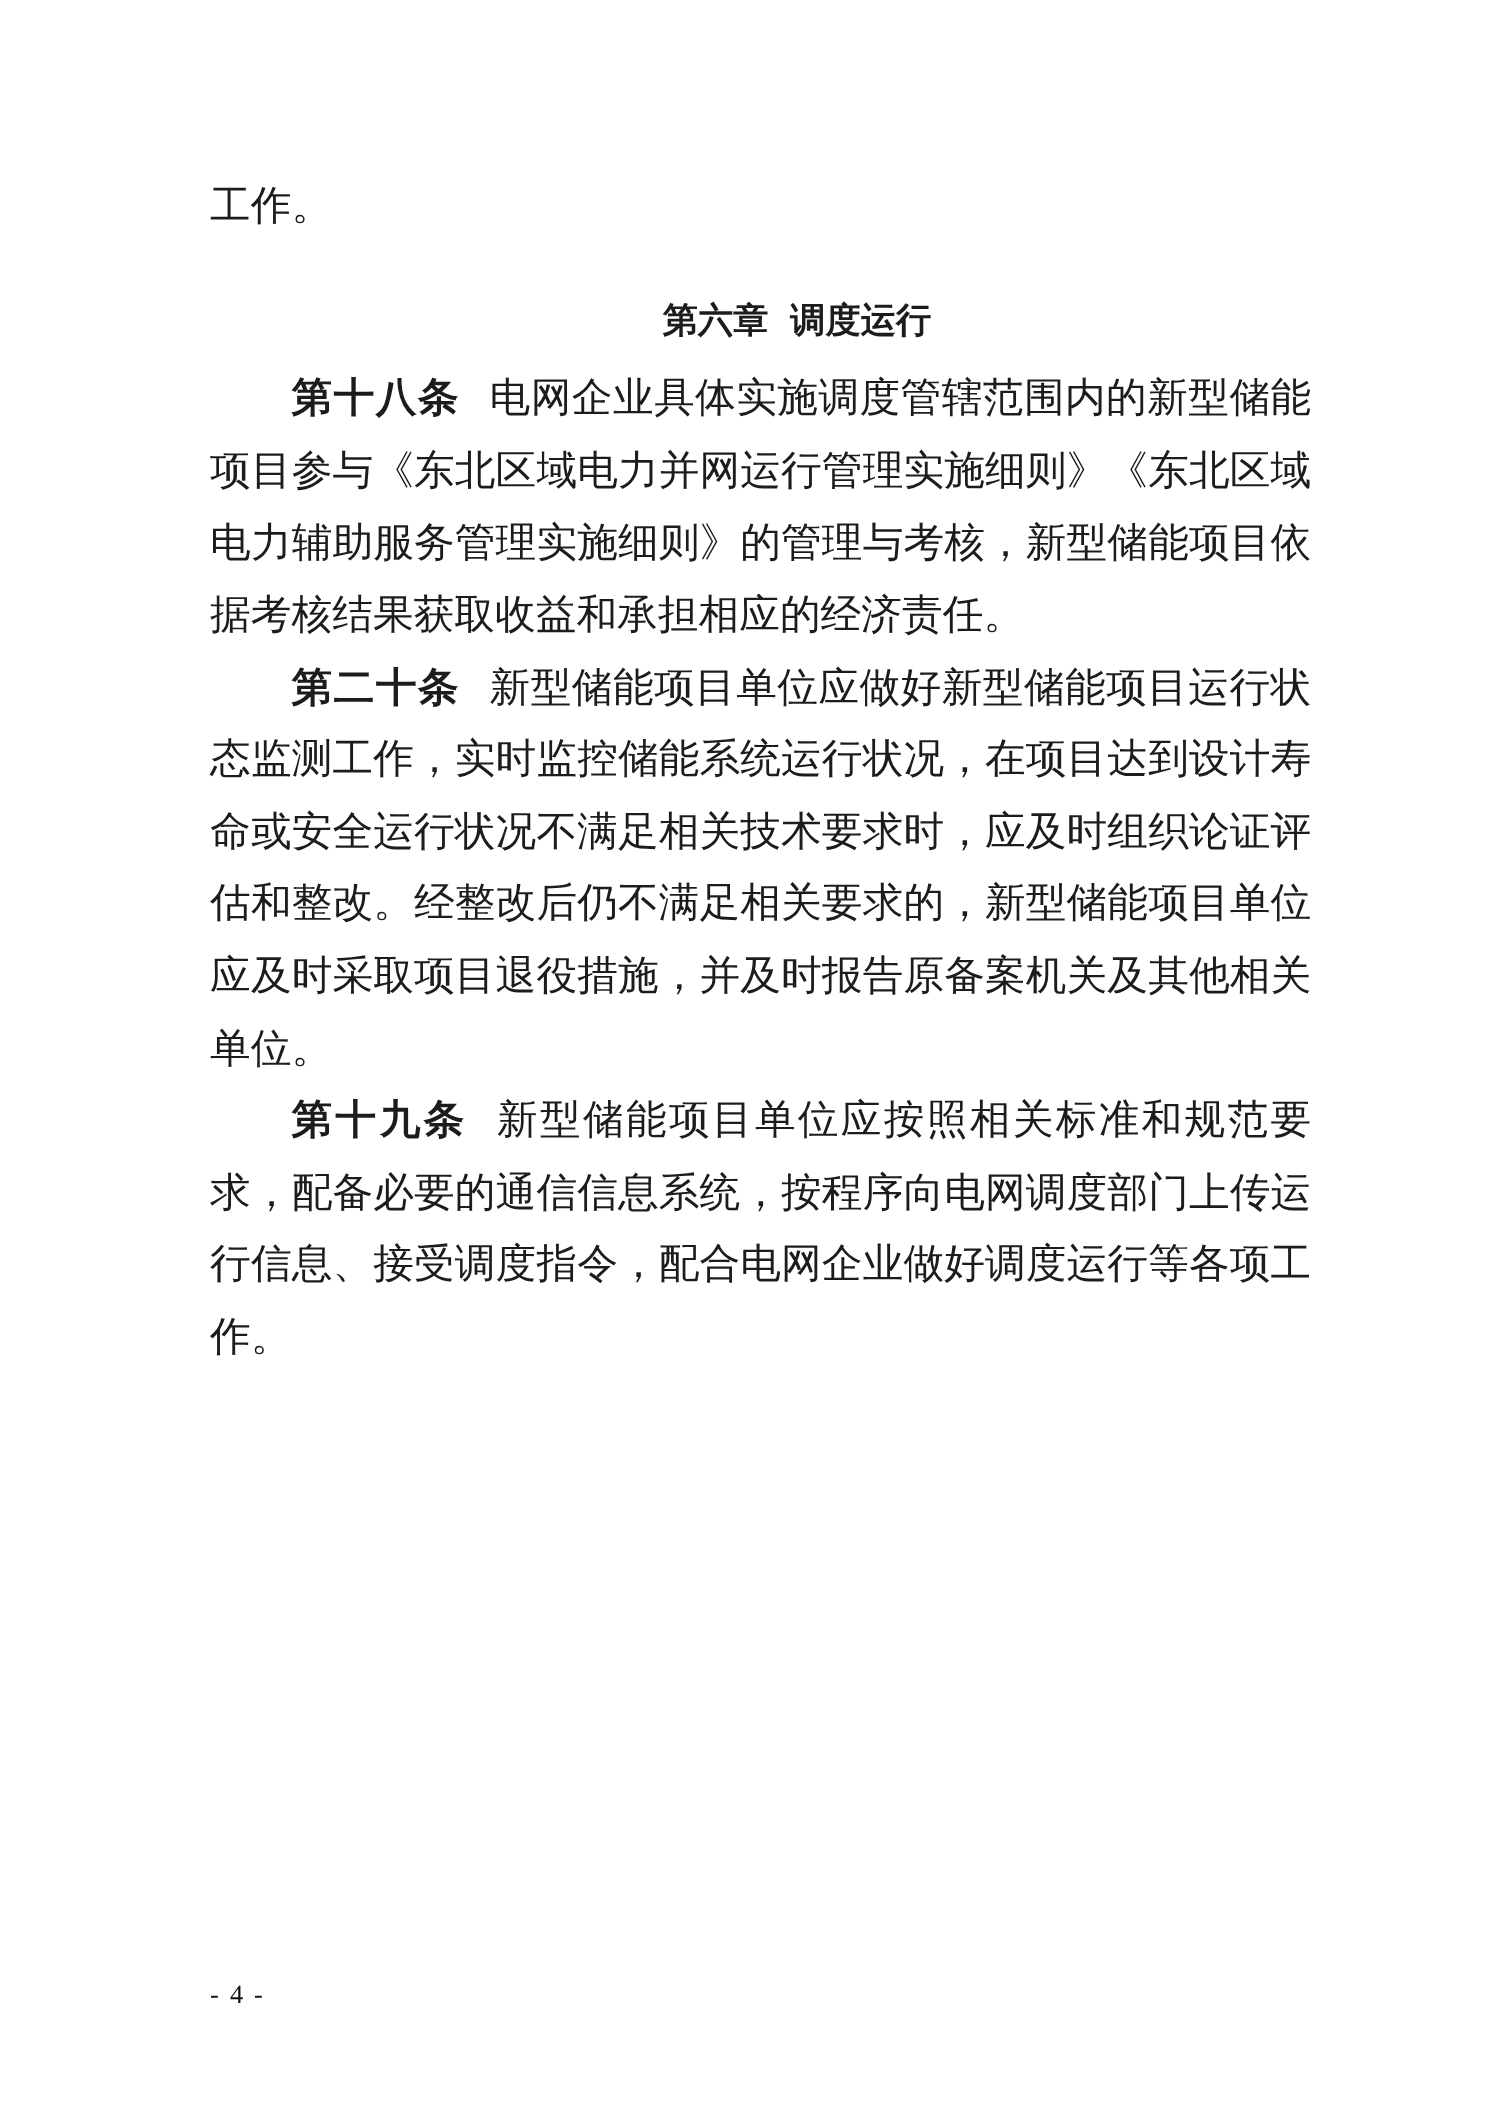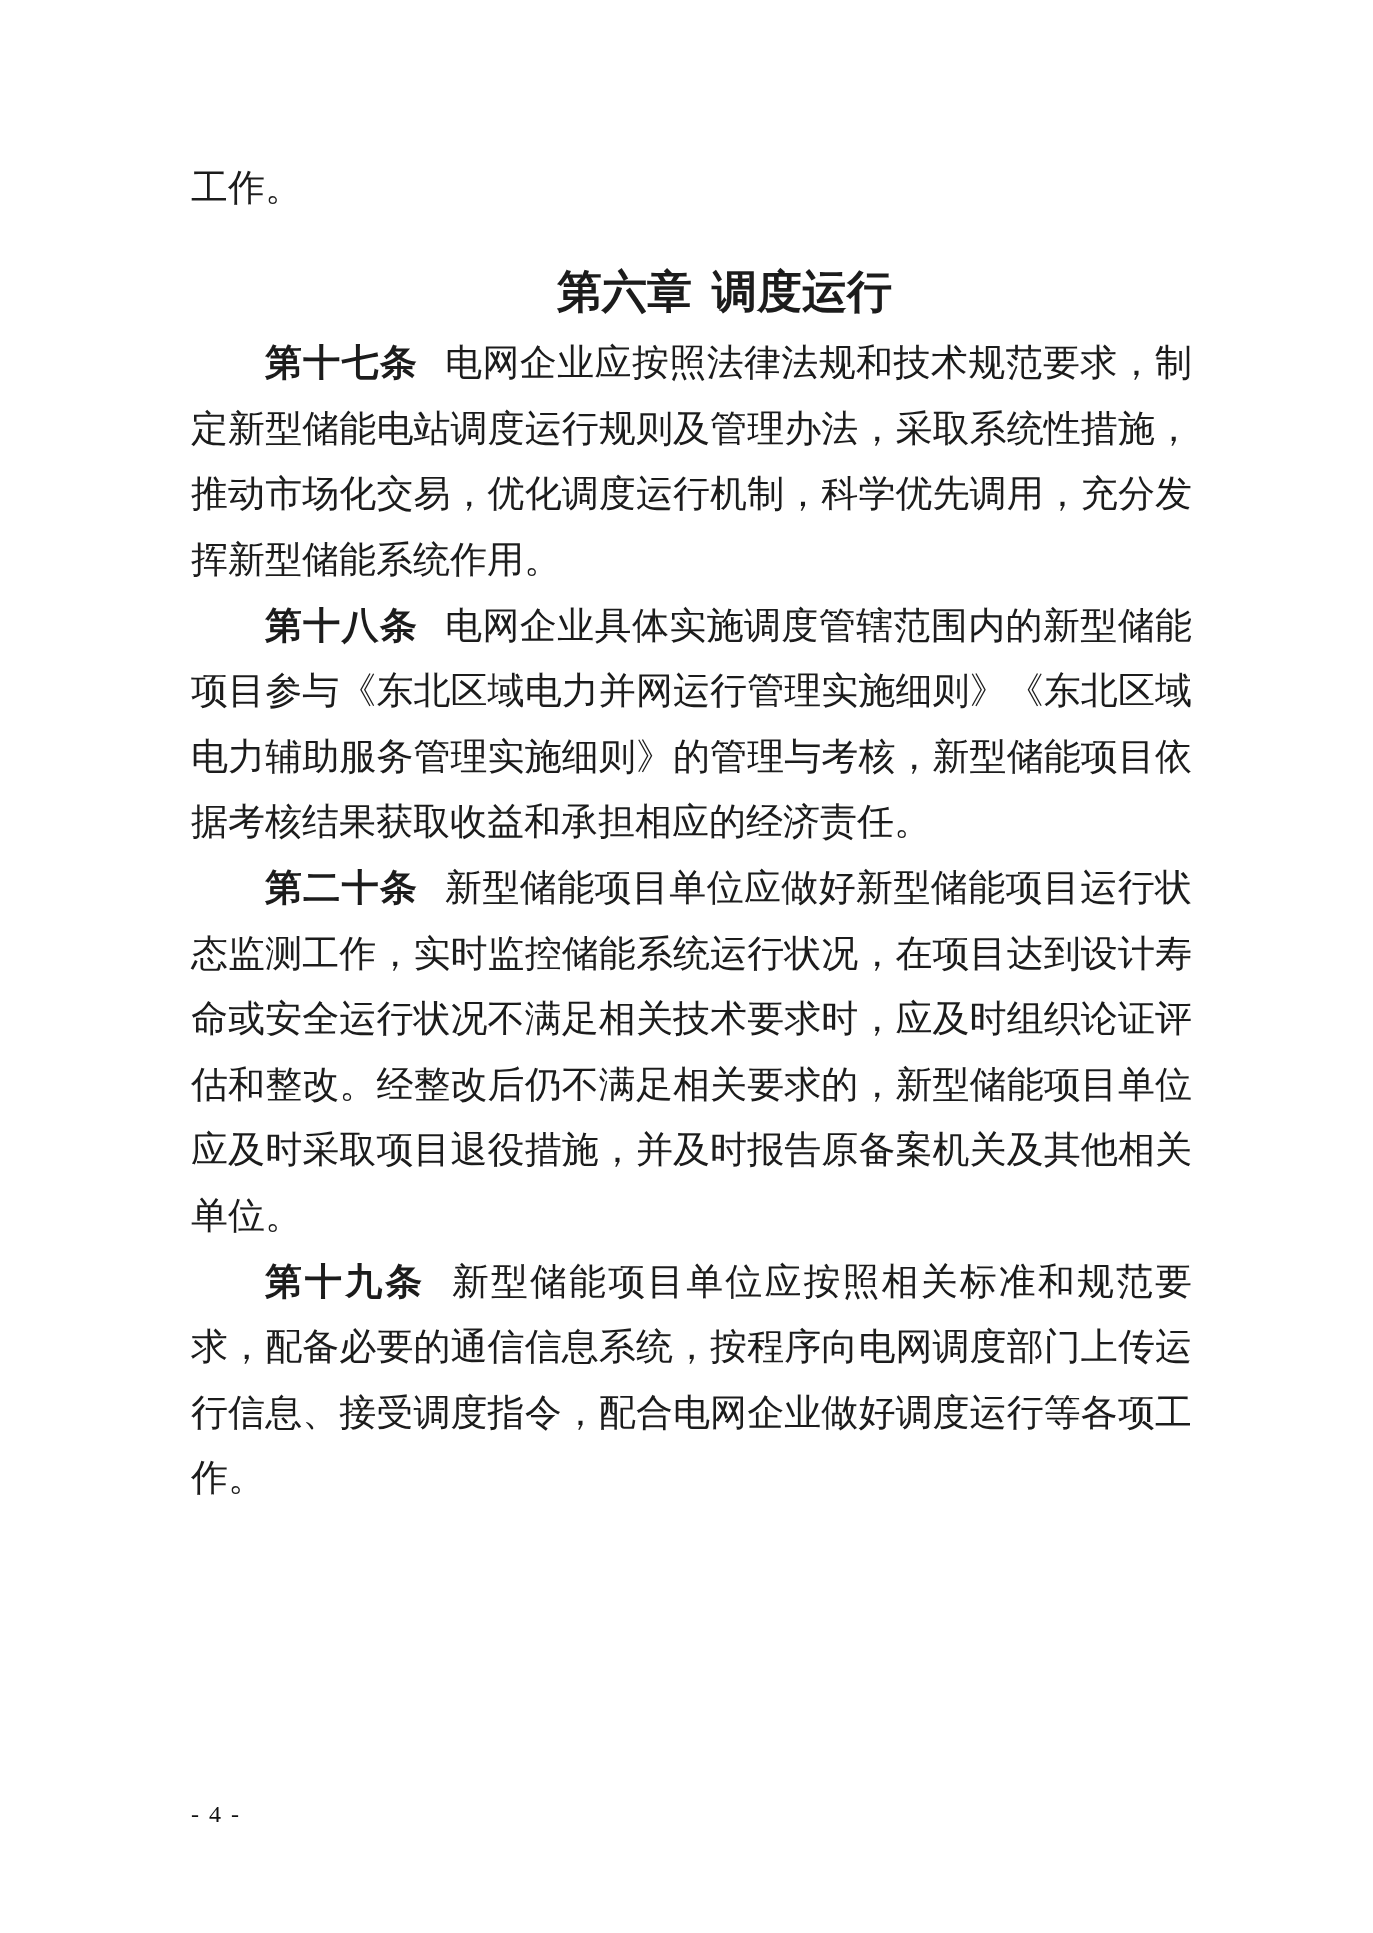--- a/index.html
+++ b/index.html
@@ -25,21 +25,21 @@
   }
   .cont-line {
     font-size: 37px;
     line-height: 65.6px;
     margin: 0;
     text-align: left;
   }
   h2.chapter {
     font-family: "Liberation Sans", "DejaVu Sans", sans-serif;
     font-weight: 700;
-    font-size: 45px;
+    font-size: 32px;
     line-height: 65.6px;
     margin: 38px 0 6px 0;
     padding-left: 66px;           
     text-align: center;
     white-space: nowrap;
   }
   h2.chapter .chapter-title-gap {
     display: inline-block;
     margin-left: 20px;
   }
@@ -70,23 +70,20 @@
 <body>
 
 <div class="page">
 
   <p class="cont-line">工作。</p>
 
   <h2 class="chapter">
     <span>第六章</span><span class="chapter-title-gap">调度运行</span>
   </h2>
 
-  <p class="article">
-    <b class="art-num">第十七条</b><span>电网企业应按照法律法规和技术规范要求，制定新型储能电站调度运行规则及管理办法，采取系统性措施，推动市场化交易，优化调度运行机制，科学优先调用，充分发挥新型储能系统作用。</span>
-  </p>
 
   <p class="article">
     <b class="art-num">第十八条</b><span>电网企业具体实施调度管辖范围内的新型储能项目参与《东北区域电力并网运行管理实施细则》《东北区域电力辅助服务管理实施细则》的管理与考核，新型储能项目依据考核结果获取收益和承担相应的经济责任。</span>
   </p>
 
   <p class="article">
     <b class="art-num">第二十条</b><span>新型储能项目单位应做好新型储能项目运行状态监测工作，实时监控储能系统运行状况，在项目达到设计寿命或安全运行状况不满足相关技术要求时，应及时组织论证评估和整改。经整改后仍不满足相关要求的，新型储能项目单位应及时采取项目退役措施，并及时报告原备案机关及其他相关单位。</span>
   </p>
 
   <p class="article">

